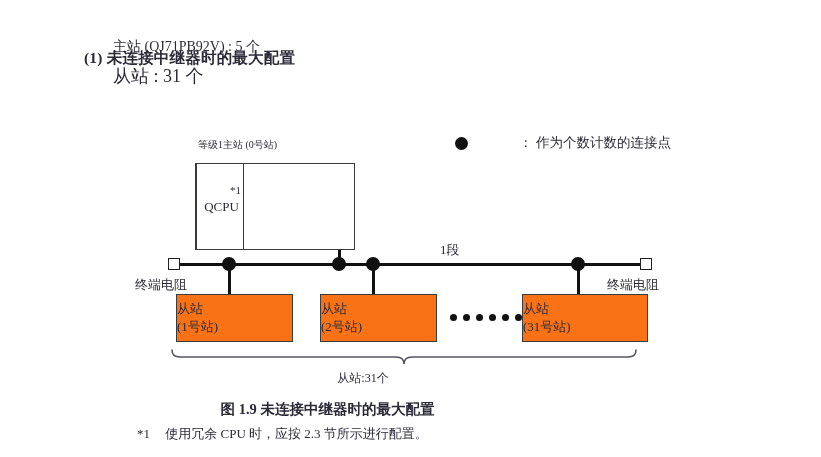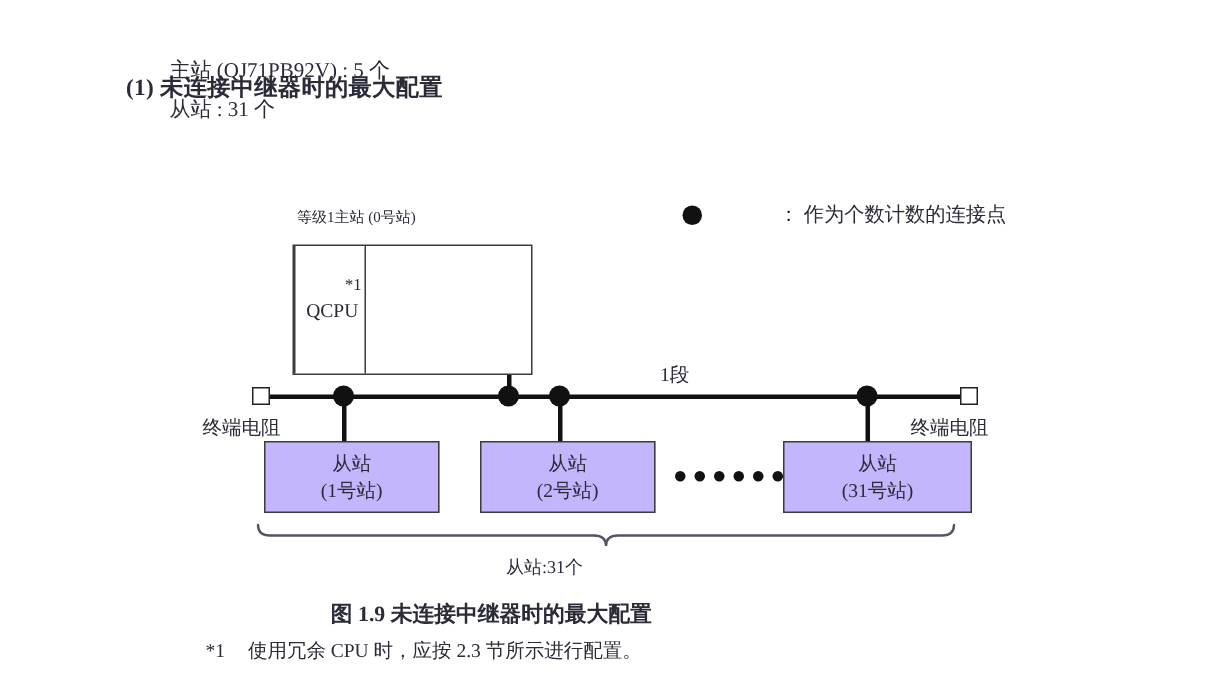--- a/index.html
+++ b/index.html
@@ -26,21 +26,21 @@
     white-space: nowrap;
     margin-top: 38px;
   }
   #spec-line-1 {
     left: 113px; top: 38px;
     font-size: 14px;
     white-space: nowrap;
   }
   #spec-line-2 {
     left: 113px; top: 64px;
-    font-size: 14px;
+    font-size: 18px;
     white-space: nowrap;
   }
 
   
   #legend {
     left: 455px; top: 134px;
     display: flex;
     align-items: center;
     white-space: nowrap;
   }
@@ -147,24 +147,23 @@
     left: 440px; top: 241px;
     font-size: 13px;
     white-space: nowrap;
   }
 
   
   .slave-box {
     height: 48px;
     border: 1.3px solid #3b3b3b;
     box-sizing: border-box;
-    background: #c4b5fd;
+    background: #f97316;
     display: flex;
     flex-direction: column;
-    align-items: center;
     justify-content: center;
     font-size: 13px;
     line-height: 1.35;
     top: 294px;
   }
   #slave-box-1 { left: 176px; width: 117px; }
   #slave-box-2 { left: 320px; width: 117px; }
   #slave-box-3 { left: 522px; width: 126px; }
 
   

